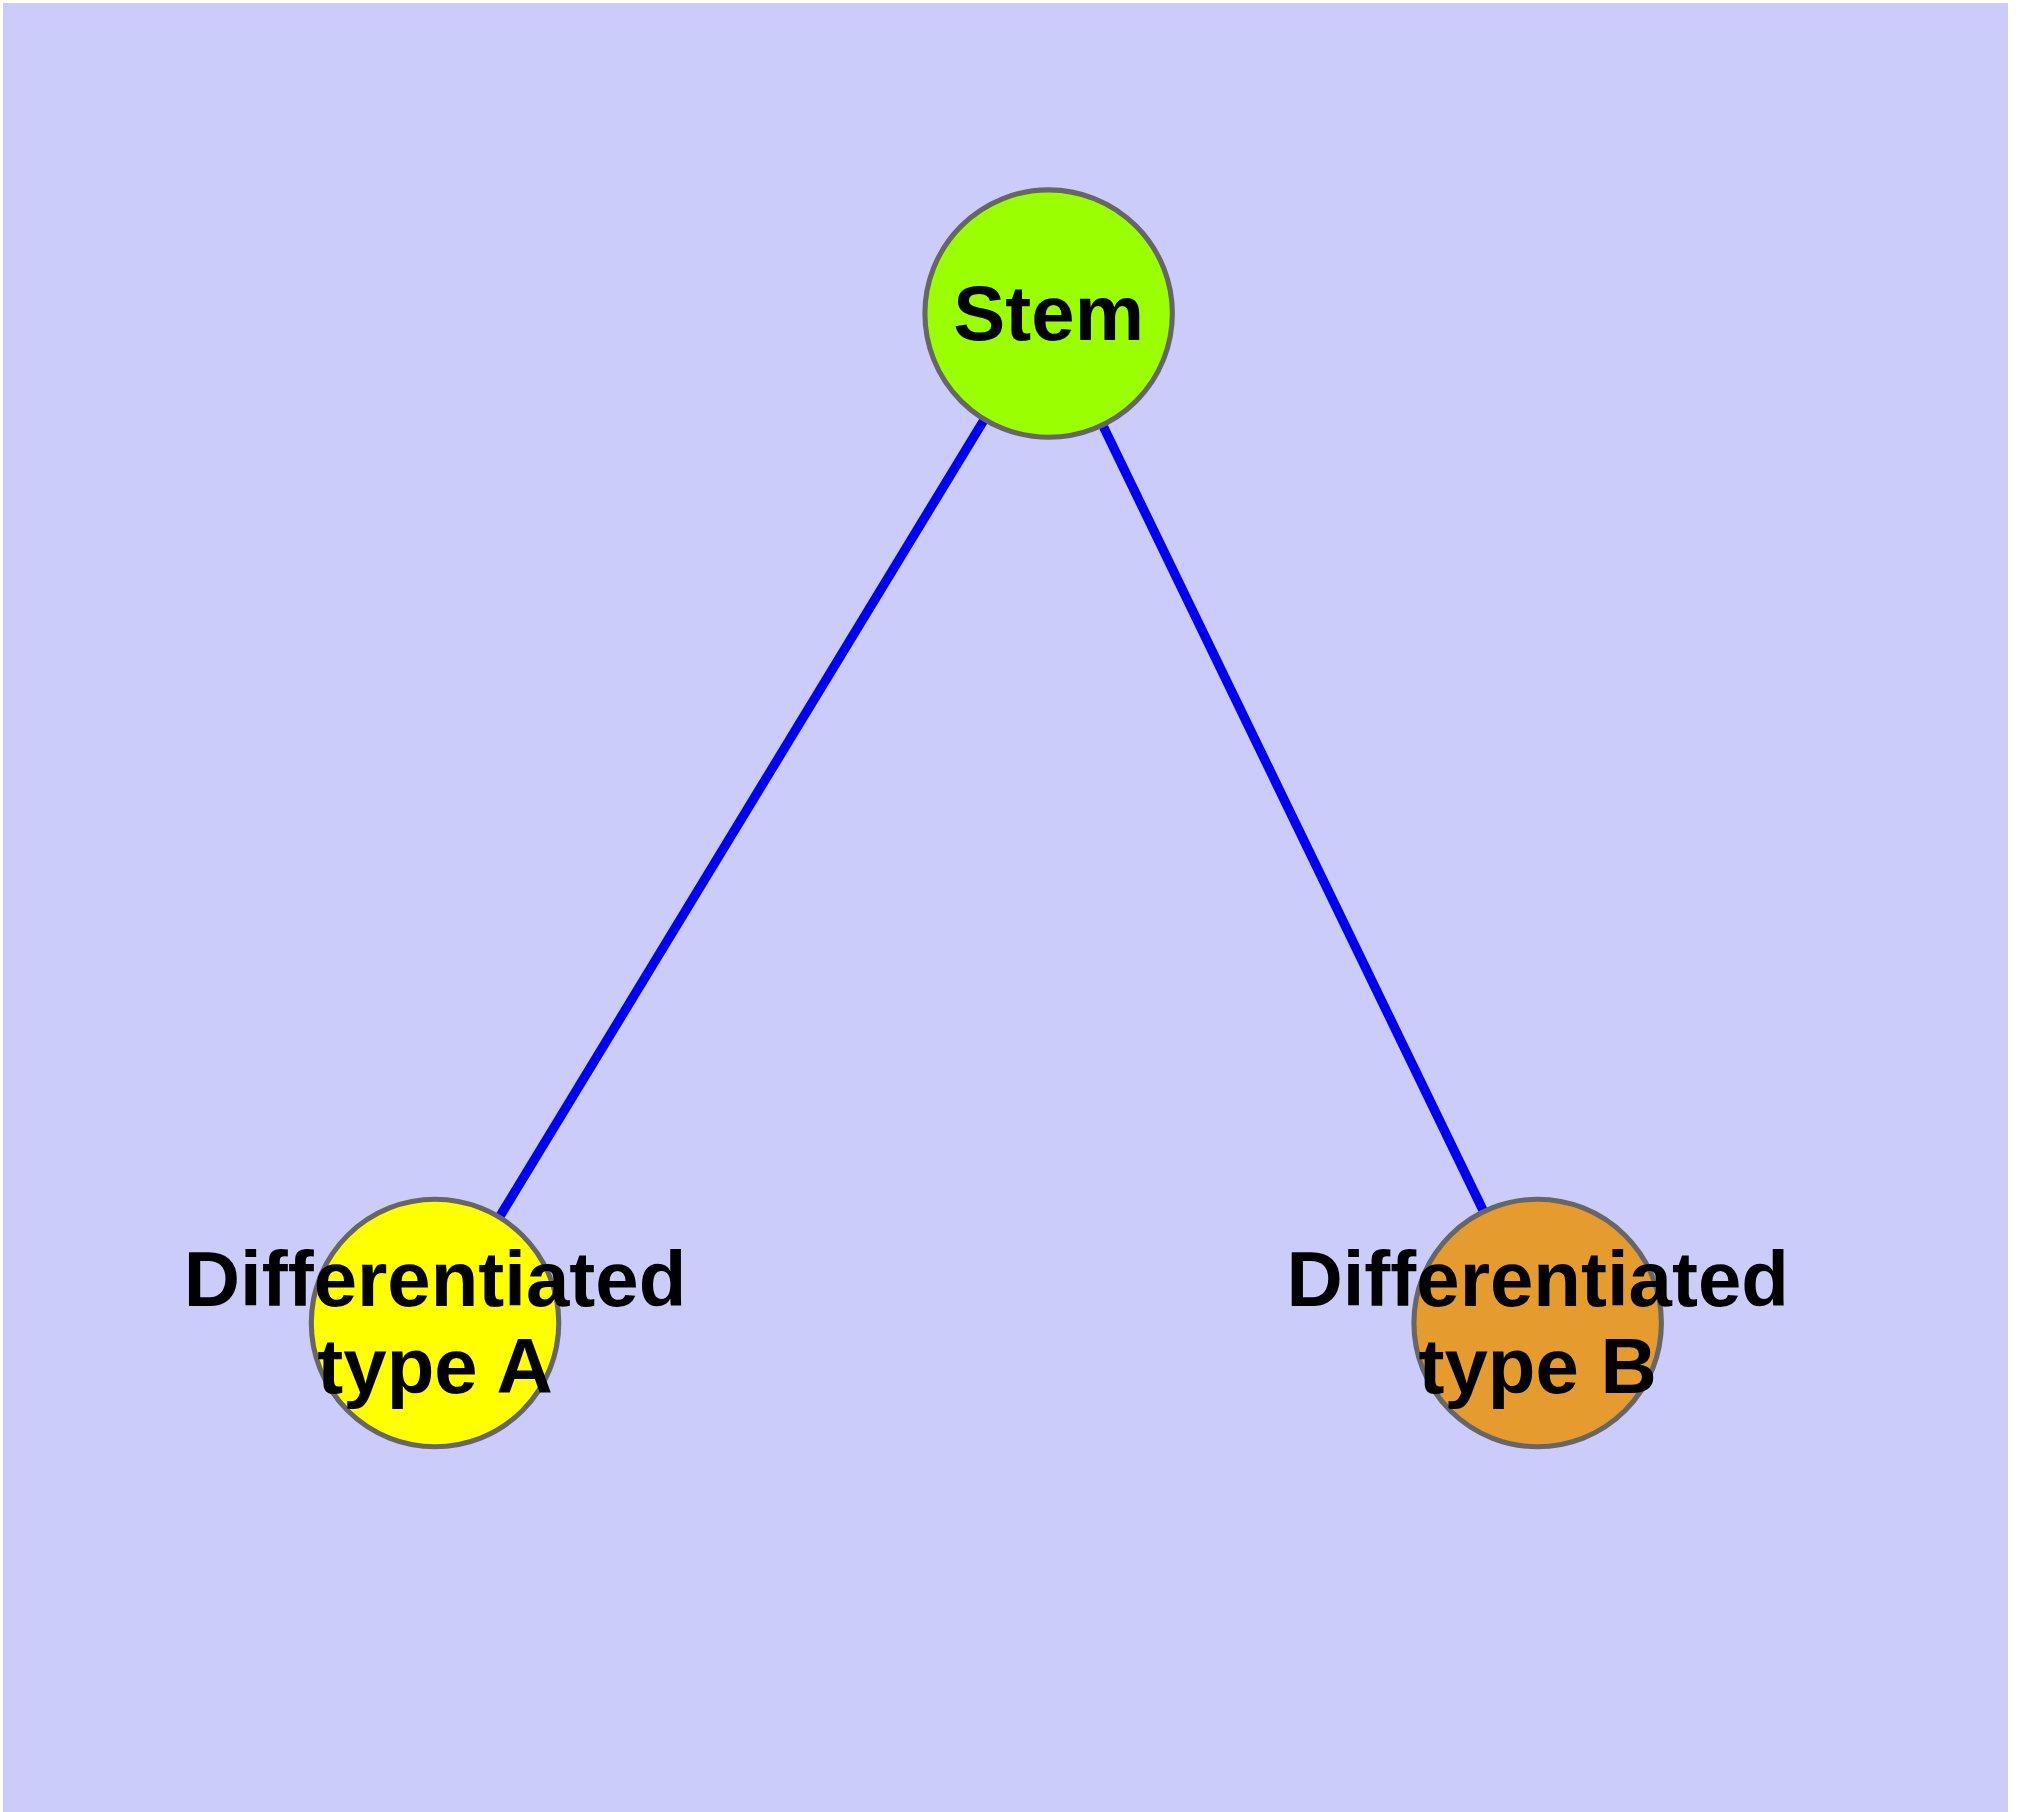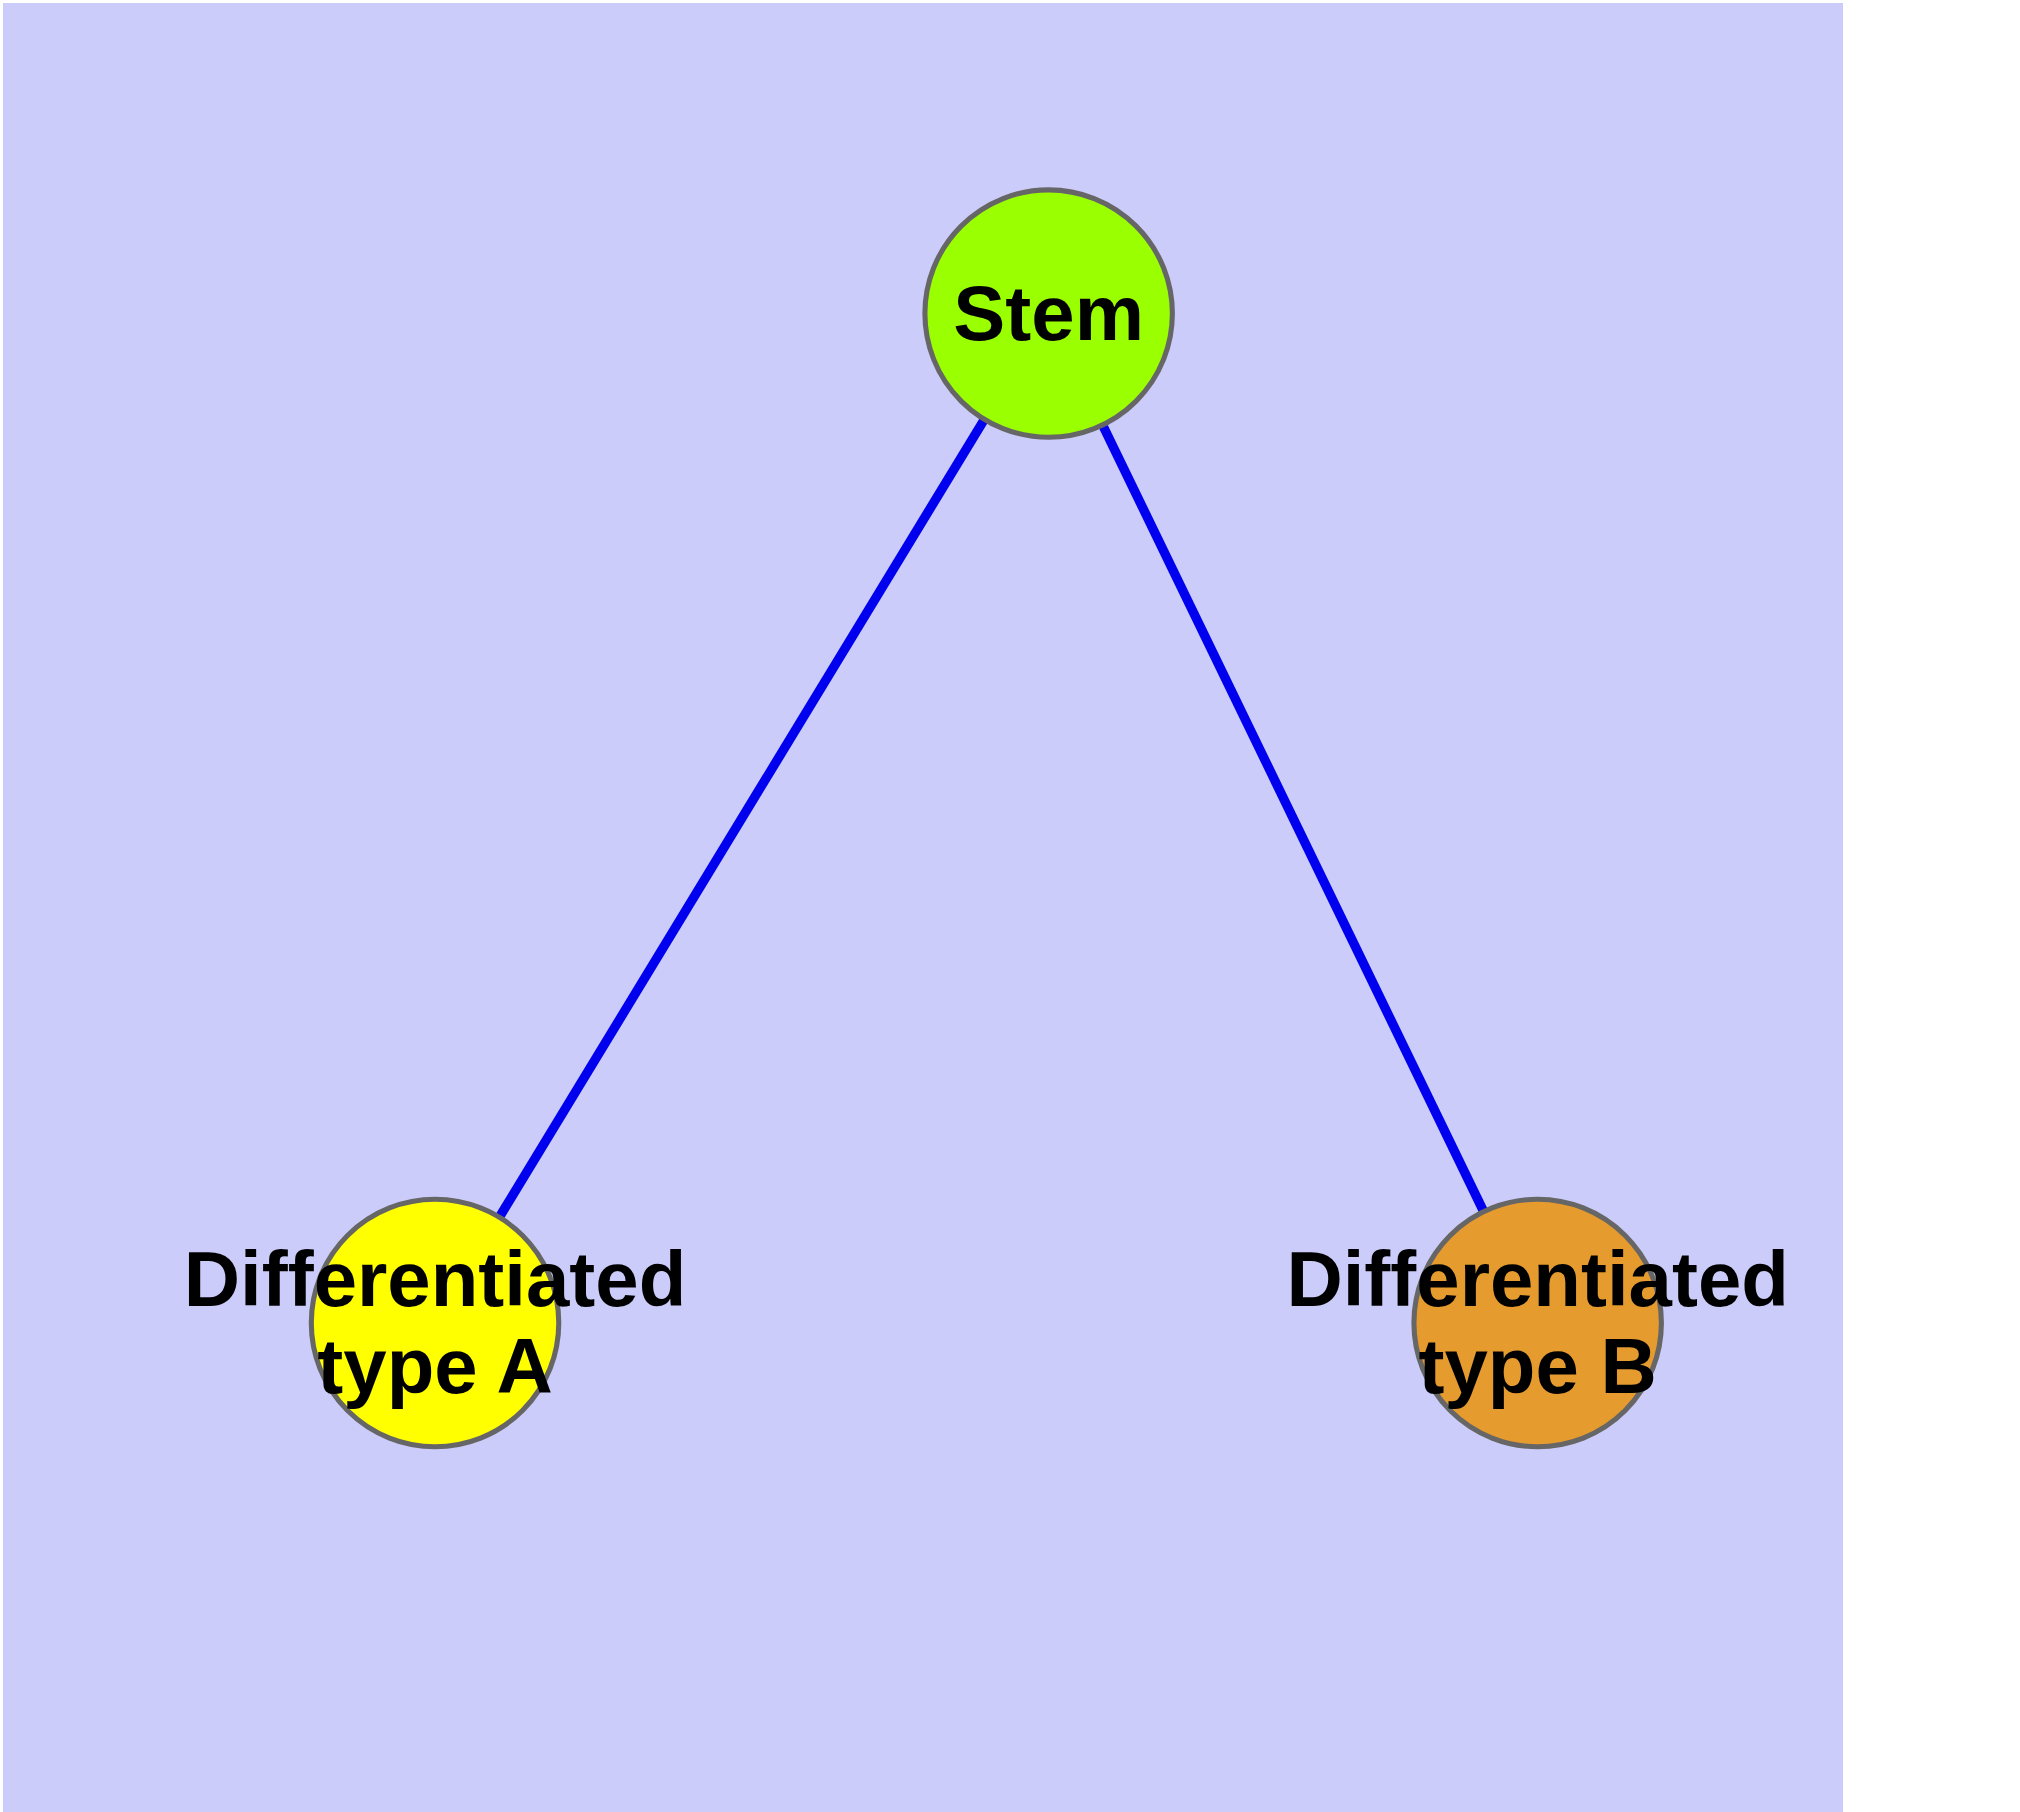--- a/index.html
+++ b/index.html
@@ -2,21 +2,21 @@
 <html style="font-size:13.6px"><head>
 <meta charset="utf-8">
 <style>
   html, body {
     margin: 0;
     padding: 0;
     background: #ffffff;
   }
   #canvas {
     position: relative;
-    width: 1843px;
+    width: 2008px;
     height: 1812px;
     background: #ffffff;
     overflow: hidden;
     font-family: "Liberation Sans", sans-serif;
   }
   #plot-area {
     position: absolute;
     left: 2.5px;
     top: 3.4px;
     width: 2018px;

